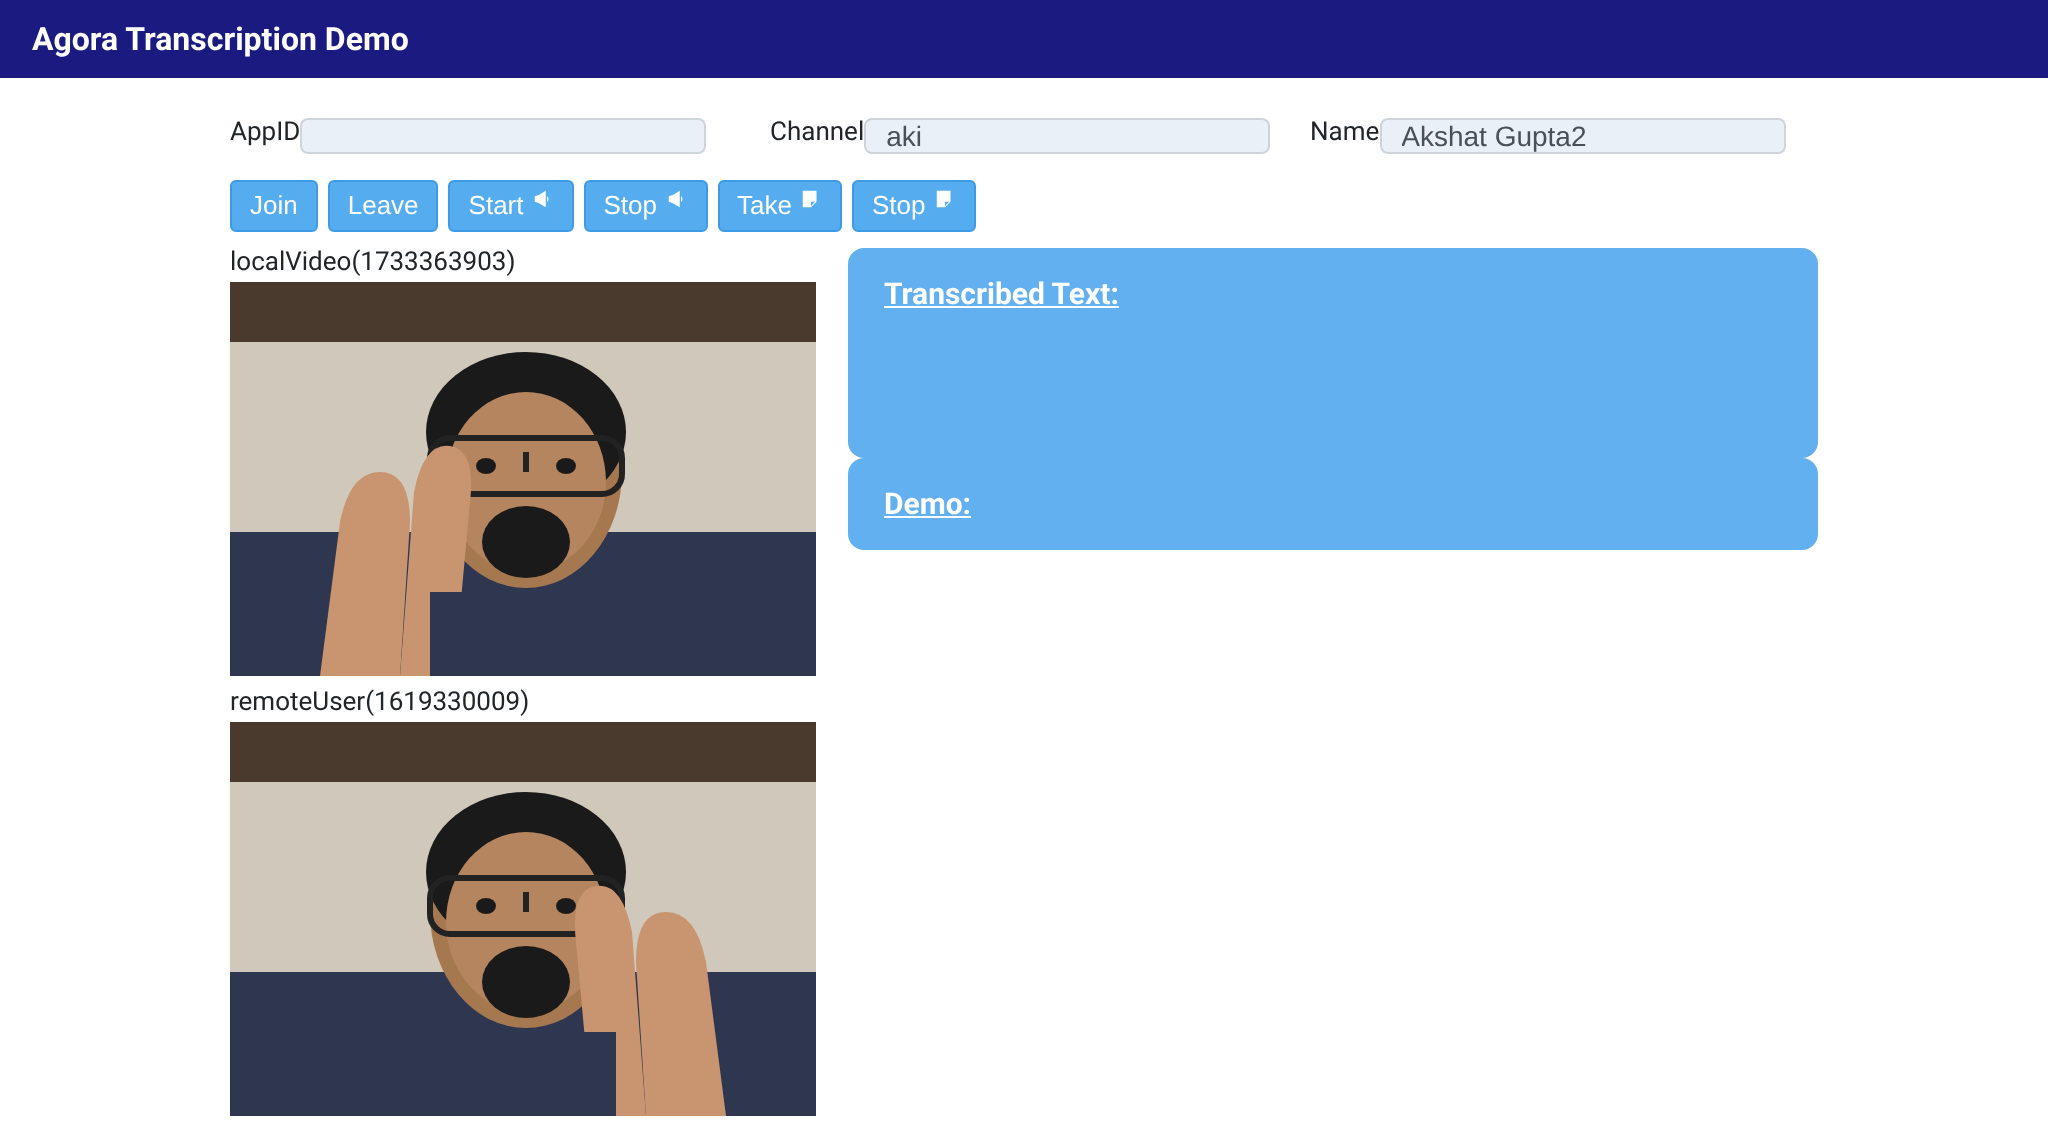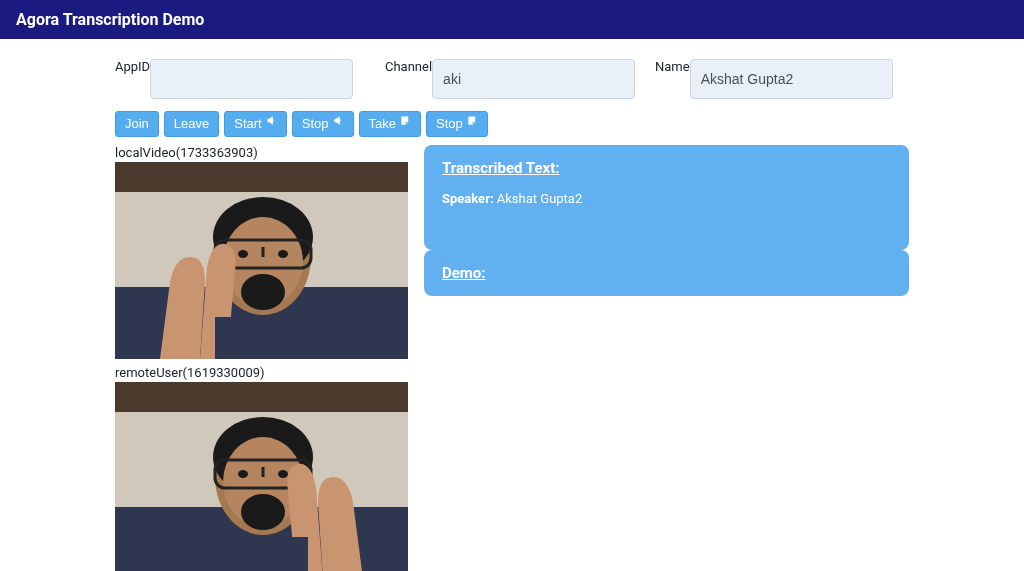--- a/index.html
+++ b/index.html
@@ -38,21 +38,21 @@
       font-size: 13px;
       margin-bottom: 4px;
       color: #212529;
     }
     .form-control {
       background: #e9f0f7;
       border: 1px solid #ced4da;
       border-radius: 4px;
       padding: 5px 10px;
       font-size: 14px;
-      height: 40px;
+      height: 18px;
       color: #495057;
     }
     .btn-row {
       display: flex;
       gap: 5px;
       margin-bottom: 8px;
     }
     .btn {
       background: #55acee;
       border: 1px solid #3f9ae5;
@@ -213,24 +213,20 @@
           <path d="M 248 197 L 238 120 Q 233 95 218 95 Q 203 95 203 120 L 208 197 Z" fill="#c89570"></path>
           <path d="M 208 197 L 201 105 Q 196 80 183 82 Q 170 84 173 110 L 181 197 Z" fill="#c89570"></path>
           <rect x="93" y="155" width="100" height="42" fill="#2f3650"></rect>
         </svg>
       </div>
     </div>
 
     <div class="panel-column">
       <div class="panel" style="min-height:105px;">
         <div class="panel-title">Transcribed Text:</div>
-        <div class="panel-line">
-          <span class="lbl">Speaker:</span>
-          <span>Akshat Gupta2</span>
-        </div>
       </div>
       <div class="panel">
         <div class="panel-title" style="margin-bottom:0;">Demo:</div>
       </div>
     </div>
   </div>
 
 </div>
 
 </body></html>

